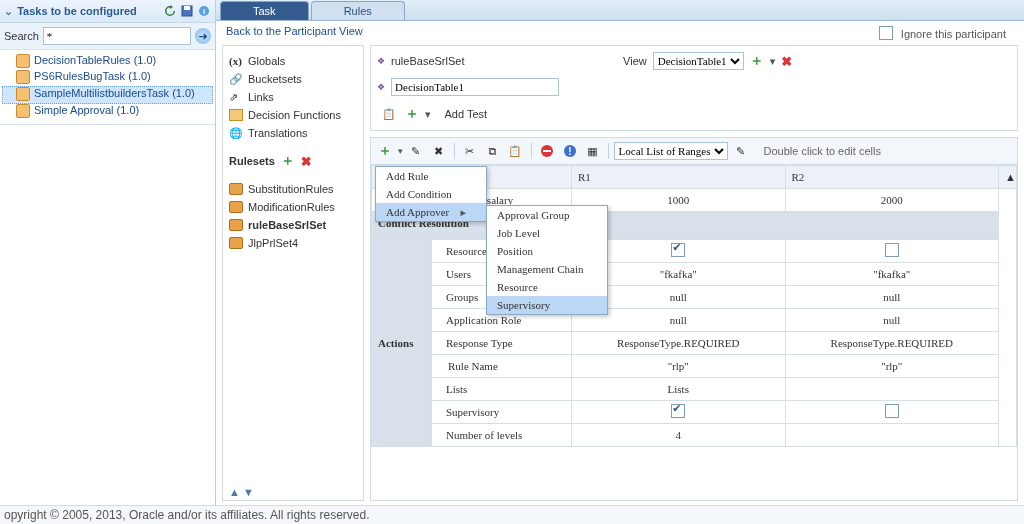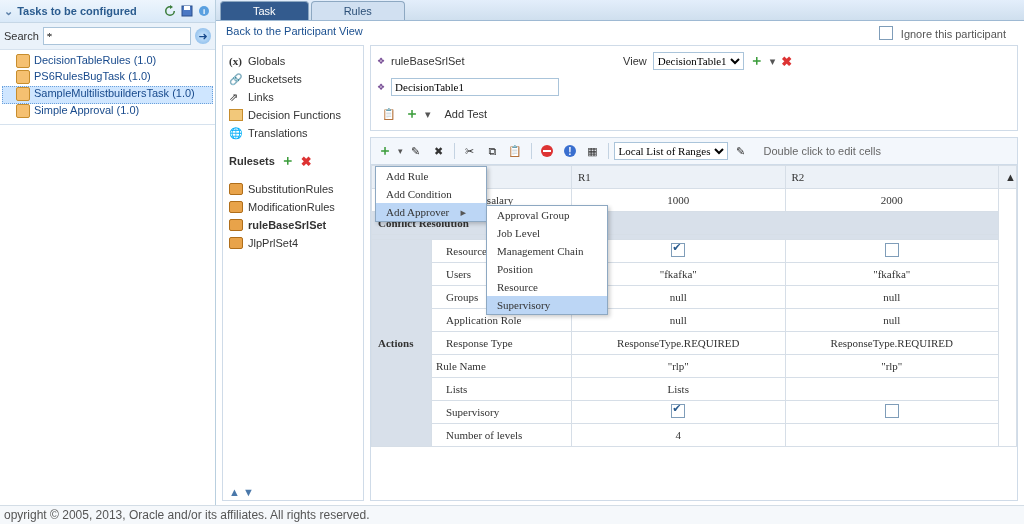--- a/index.html
+++ b/index.html
@@ -282,21 +282,21 @@
                       <td style="padding-left:14px">Application Role</td>
                       <td class="center">null</td>
                       <td class="center">null</td>
                     </tr>
                     <tr>
                       <td style="padding-left:14px">Response Type</td>
                       <td class="center">ResponseType.REQUIRED</td>
                       <td class="center">ResponseType.REQUIRED</td>
                     </tr>
                     <tr>
-                      <td style="padding-left:4px">Rule Name</td>
+                      <td style="padding-left:16px">Rule Name</td>
                       <td class="center">"rlp"</td>
                       <td class="center">"rlp"</td>
                     </tr>
                     <tr>
                       <td style="padding-left:14px">Lists</td>
                       <td class="center">Lists</td>
                       <td class="center"></td>
                     </tr>
                     <tr>
                       <td style="padding-left:14px">Supervisory</td>
@@ -312,22 +312,22 @@
                 </table>
           </div>
 
           <div class="menu" style="left:4px;top:28px;width:110px" id="menu1">
                 <div class="mi">Add Rule</div>
                 <div class="mi">Add Condition</div>
                 <div class="mi hl sub sub">Add Approver</div>
                 <div class="menu submenu" style="left: 110px; top: 38px; width: 120px;">
                   <div class="mi">Approval Group</div>
                   <div class="mi">Job Level</div>
+                  <div class="mi">Position</div>
                   <div class="mi">Management Chain</div>
-                  <div class="mi">Position</div>
                   <div class="mi">Resource</div>
                   <div class="mi hl">Supervisory</div>
                 </div>
               </div>
         </div>
       </div>
     </div>
   </div>
  </div>
  <div class="footer">opyright © 2005, 2013, Oracle and/or its affiliates. All rights reserved.</div>

